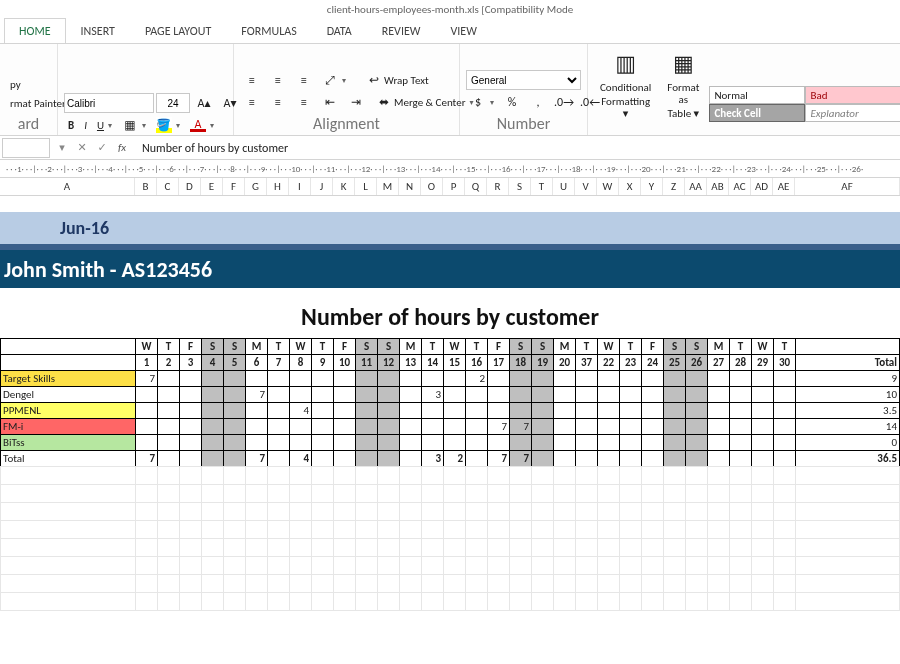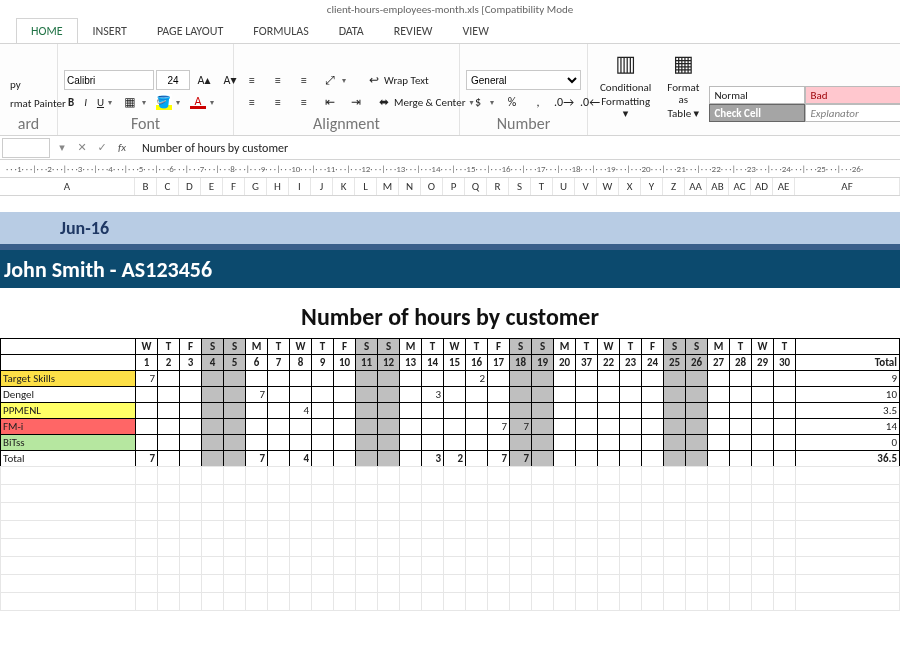--- a/index.html
+++ b/index.html
@@ -2,21 +2,21 @@
 <html><head>
 <meta charset="utf-8">
 <style>
 html,body{margin:0;padding:0;font-family:"Segoe UI",Calibri,Arial,sans-serif;font-size:11px;color:#222;background:#fff;overflow:hidden;width:900px;height:664px}
 *{box-sizing:border-box}
 
 
 .titlebar{height:20px;text-align:center;color:#666;font-size:11px;line-height:20px;white-space:nowrap;overflow:hidden}
 
 
-.ribbon-tabs{display:flex;align-items:flex-end;height:24px;border-bottom:1px solid #d4d4d4;padding-left:16px}
+.ribbon-tabs{display:flex;align-items:flex-end;height:24px;border-bottom:1px solid #d4d4d4;padding-left:4px}
 .ribbon-tab{padding:0 14px;font-size:12px;line-height:24px;cursor:pointer;border:1px solid transparent;border-bottom:none}
 .ribbon-tab.active{color:#217346;border-color:#d4d4d4;background:#fff}
 .ribbon-tab:not(.active){color:#444}
 
 
 .ribbon{display:flex;height:92px;border-bottom:1px solid #d4d4d4;background:#fdfdfd}
 .group{border-right:1px solid #e3e3e3;display:flex;flex-direction:column;justify-content:space-between;padding:2px 6px 0}
 .group-label{text-align:center;font-size:16px;color:#777;padding:2px 0 2px}
 .group-body{flex:1;display:flex;gap:4px;align-items:flex-end}
 .stack{display:flex;flex-direction:column;gap:2px}
@@ -131,21 +131,20 @@
             </span>
         <span class="btn dd">
               <span class="ico" style="background:linear-gradient(#fff 70%,#ffff00 70%)">🪣</span>
             </span>
         <span class="btn dd">
               <span class="ico" style="color:#c00;border-bottom:3px solid #c00;height:13px">A</span>
             </span>
       </div>
     </div>
       </div>
-    <div class="group-label">Font</div>
   </div>
 
   <div class="group" style="width:226px">
     <div class="group-body">
         <div class="stack" style="width:100%">
       <div class="row">
         <span class="btn">
               <span class="ico">≡</span>
             </span>
         <span class="btn">

